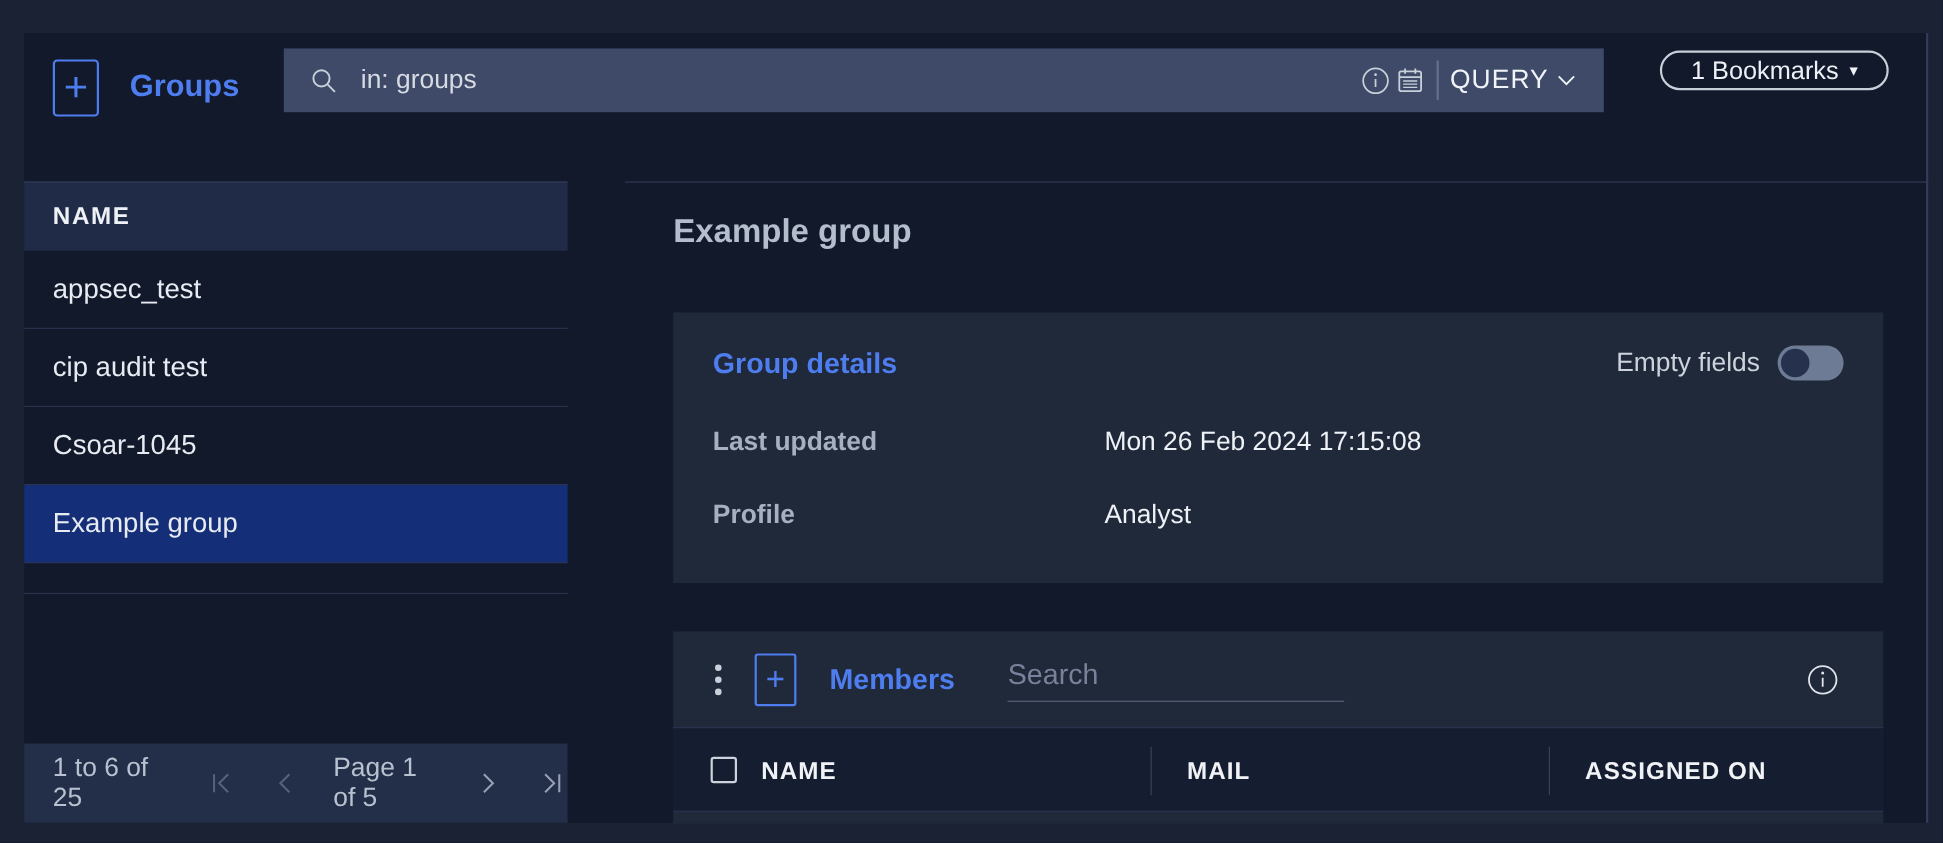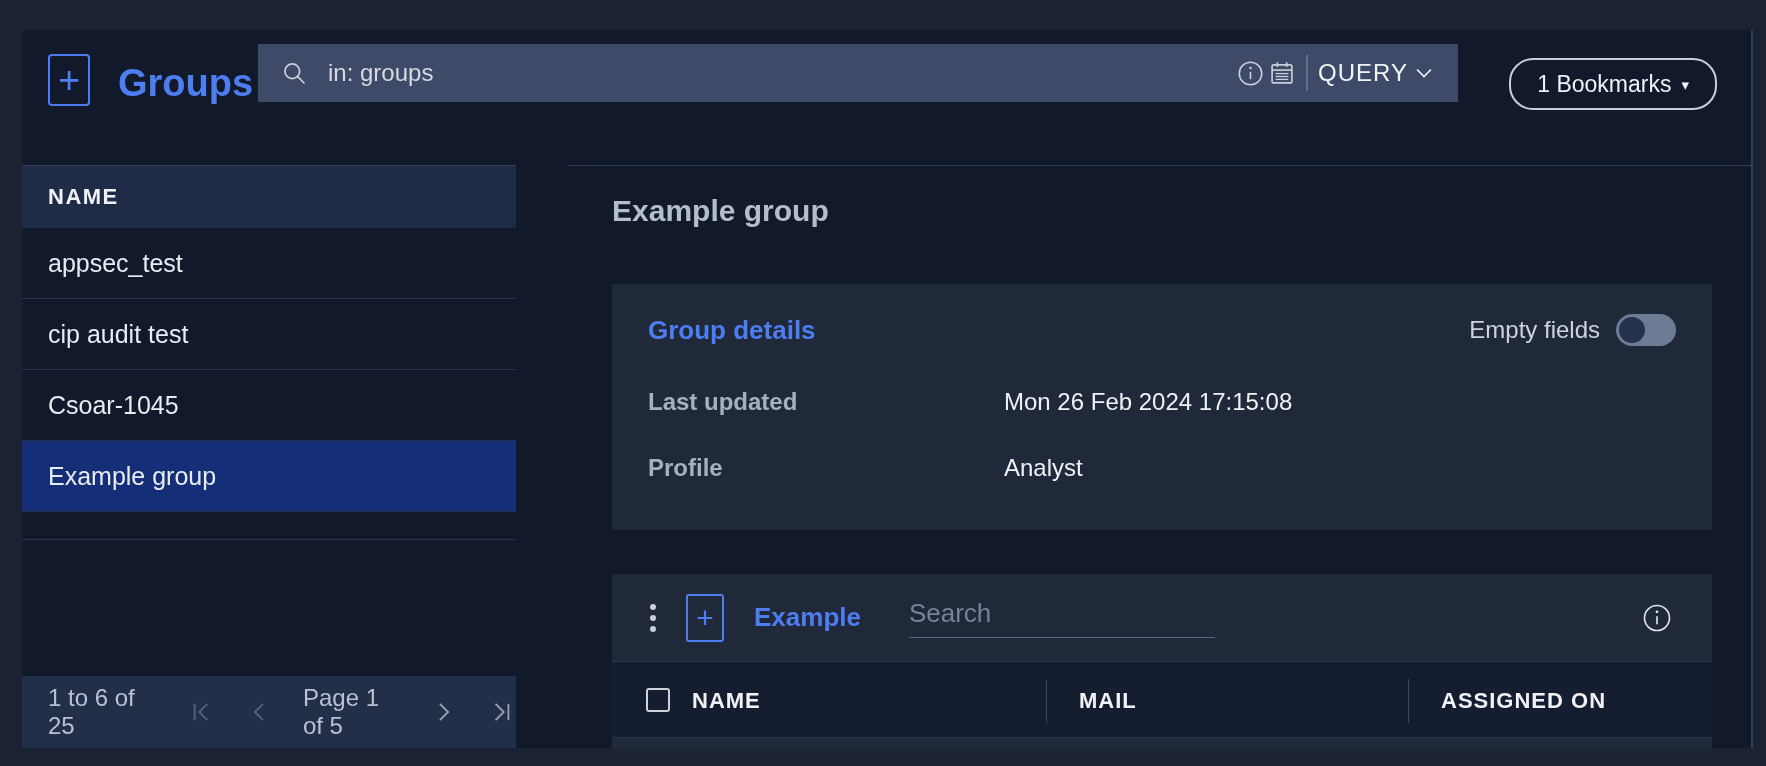--- a/index.html
+++ b/index.html
@@ -17,40 +17,40 @@
 
   
   .topbar { position:absolute; left:0; top:0; width:100%; height:135px; }
   .add-group-btn {
     position:absolute; left:26px; top:24px; width:42px; height:52px;
     border:2px solid #4e7df0; border-radius:4px; color:#4e7df0;
     font-size:38px; font-weight:300; line-height:46px; text-align:center;
     background:transparent; cursor:pointer;
   }
   .app-title {
-    position:absolute; left:96px; top:32px; font-size:38px; font-weight:bold;
+    position:absolute; left:96px; top:32px; font-size:28px; font-weight:bold;
     color:#4e7df0;
   }
   .searchbar {
     position:absolute; left:236px; top:14px; width:1200px; height:58px;
     background:#3e4a67; display:flex; align-items:center; padding:0 22px;
   }
   .searchbar .icon { color:#c9d0da; display:flex; align-items:center; }
   .search-input {
     flex:1; margin-left:20px; background:transparent; border:none; outline:none;
     color:#d5dae3; font-size:24px; font-family:"Liberation Sans", sans-serif;
   }
   .searchbar-right { display:flex; align-items:center; gap:4px; }
   .v-divider { width:2px; height:36px; background:#8791a6; opacity:.55; margin:0 6px; }
   .query-label { font-size:24px; color:#f0f3f7; letter-spacing:1px; }
   .bookmarks-btn {
-    position:absolute; right:34px; top:16px; height:52px; padding:0 26px;
+    position:absolute; right:34px; top:16px; height:36px; padding:0 26px;
     border:2px solid #c9cfd9; border-radius:24px; background:transparent;
     color:#eef1f6; font-size:23px; display:flex; align-items:center; gap:10px;
-    cursor:pointer; font-family:"Liberation Sans", sans-serif;margin-top:12px;
+    cursor:pointer; font-family:"Liberation Sans", sans-serif;
   }
   .caret-down { font-size:15px; line-height:1; }
 
   
   .left-panel { position:absolute; left:0; top:135px; width:494px; height:583px; }
   .list-header {
     height:63px; background:#202b47; border-top:1px solid #323d5a;
     display:flex; align-items:center; padding-left:26px;
     font-size:22px; font-weight:bold; color:#eef1f5; letter-spacing:1.5px;
   }
@@ -253,21 +253,21 @@
     </div>
 
     <div class="card card-members">
       <div class="members-header">
         <span class="kebab">
           <i></i>
             <i></i>
             <i></i>
         </span>
         <button class="add-member-btn">+</button>
-        <span class="members-title">Example</span>
+        <span class="members-title">Members</span>
         <input class="members-search" placeholder="Search" style="">
         <span class="members-info">
           <svg width="30" height="30" viewBox="0 0 24 24" fill="none" stroke="currentColor" stroke-width="1.3">
             <circle cx="12" cy="12" r="10"></circle>
               <line x1="12" y1="10.5" x2="12" y2="17"></line>
             <circle cx="12" cy="7" r="1.1" fill="currentColor" stroke="none"></circle>
           </svg>
         </span>
       </div>
       <div class="members-table-header">

